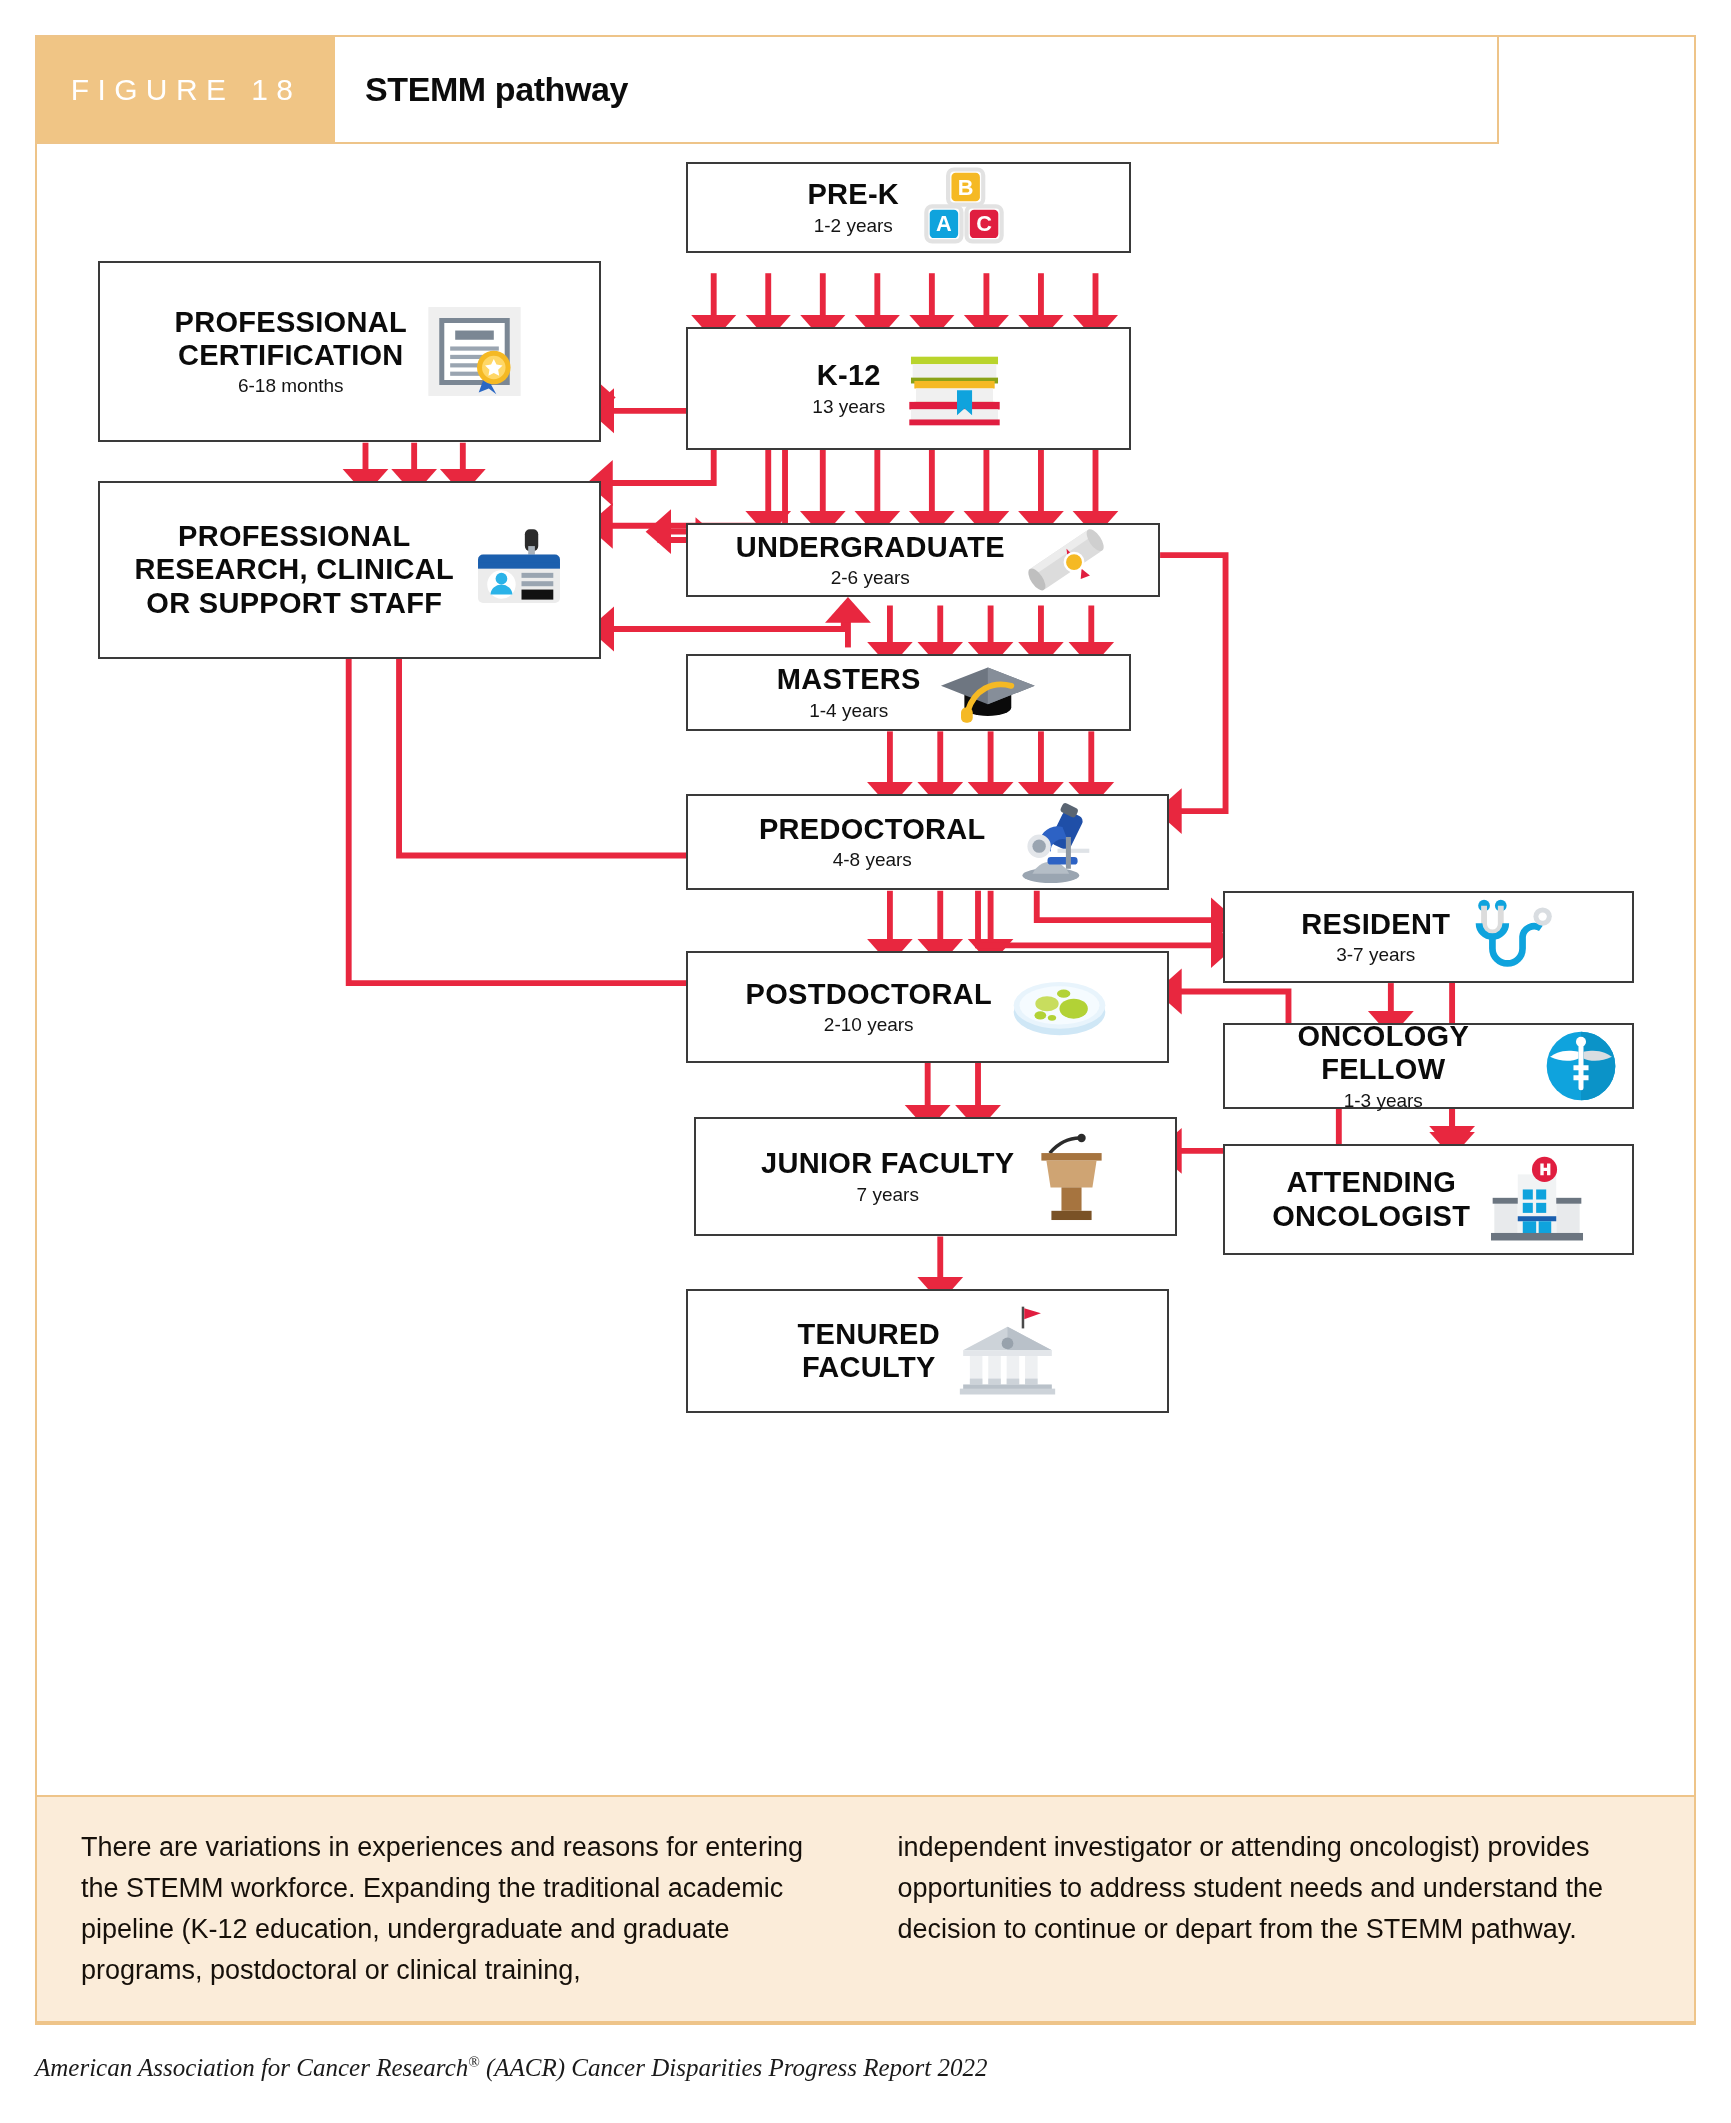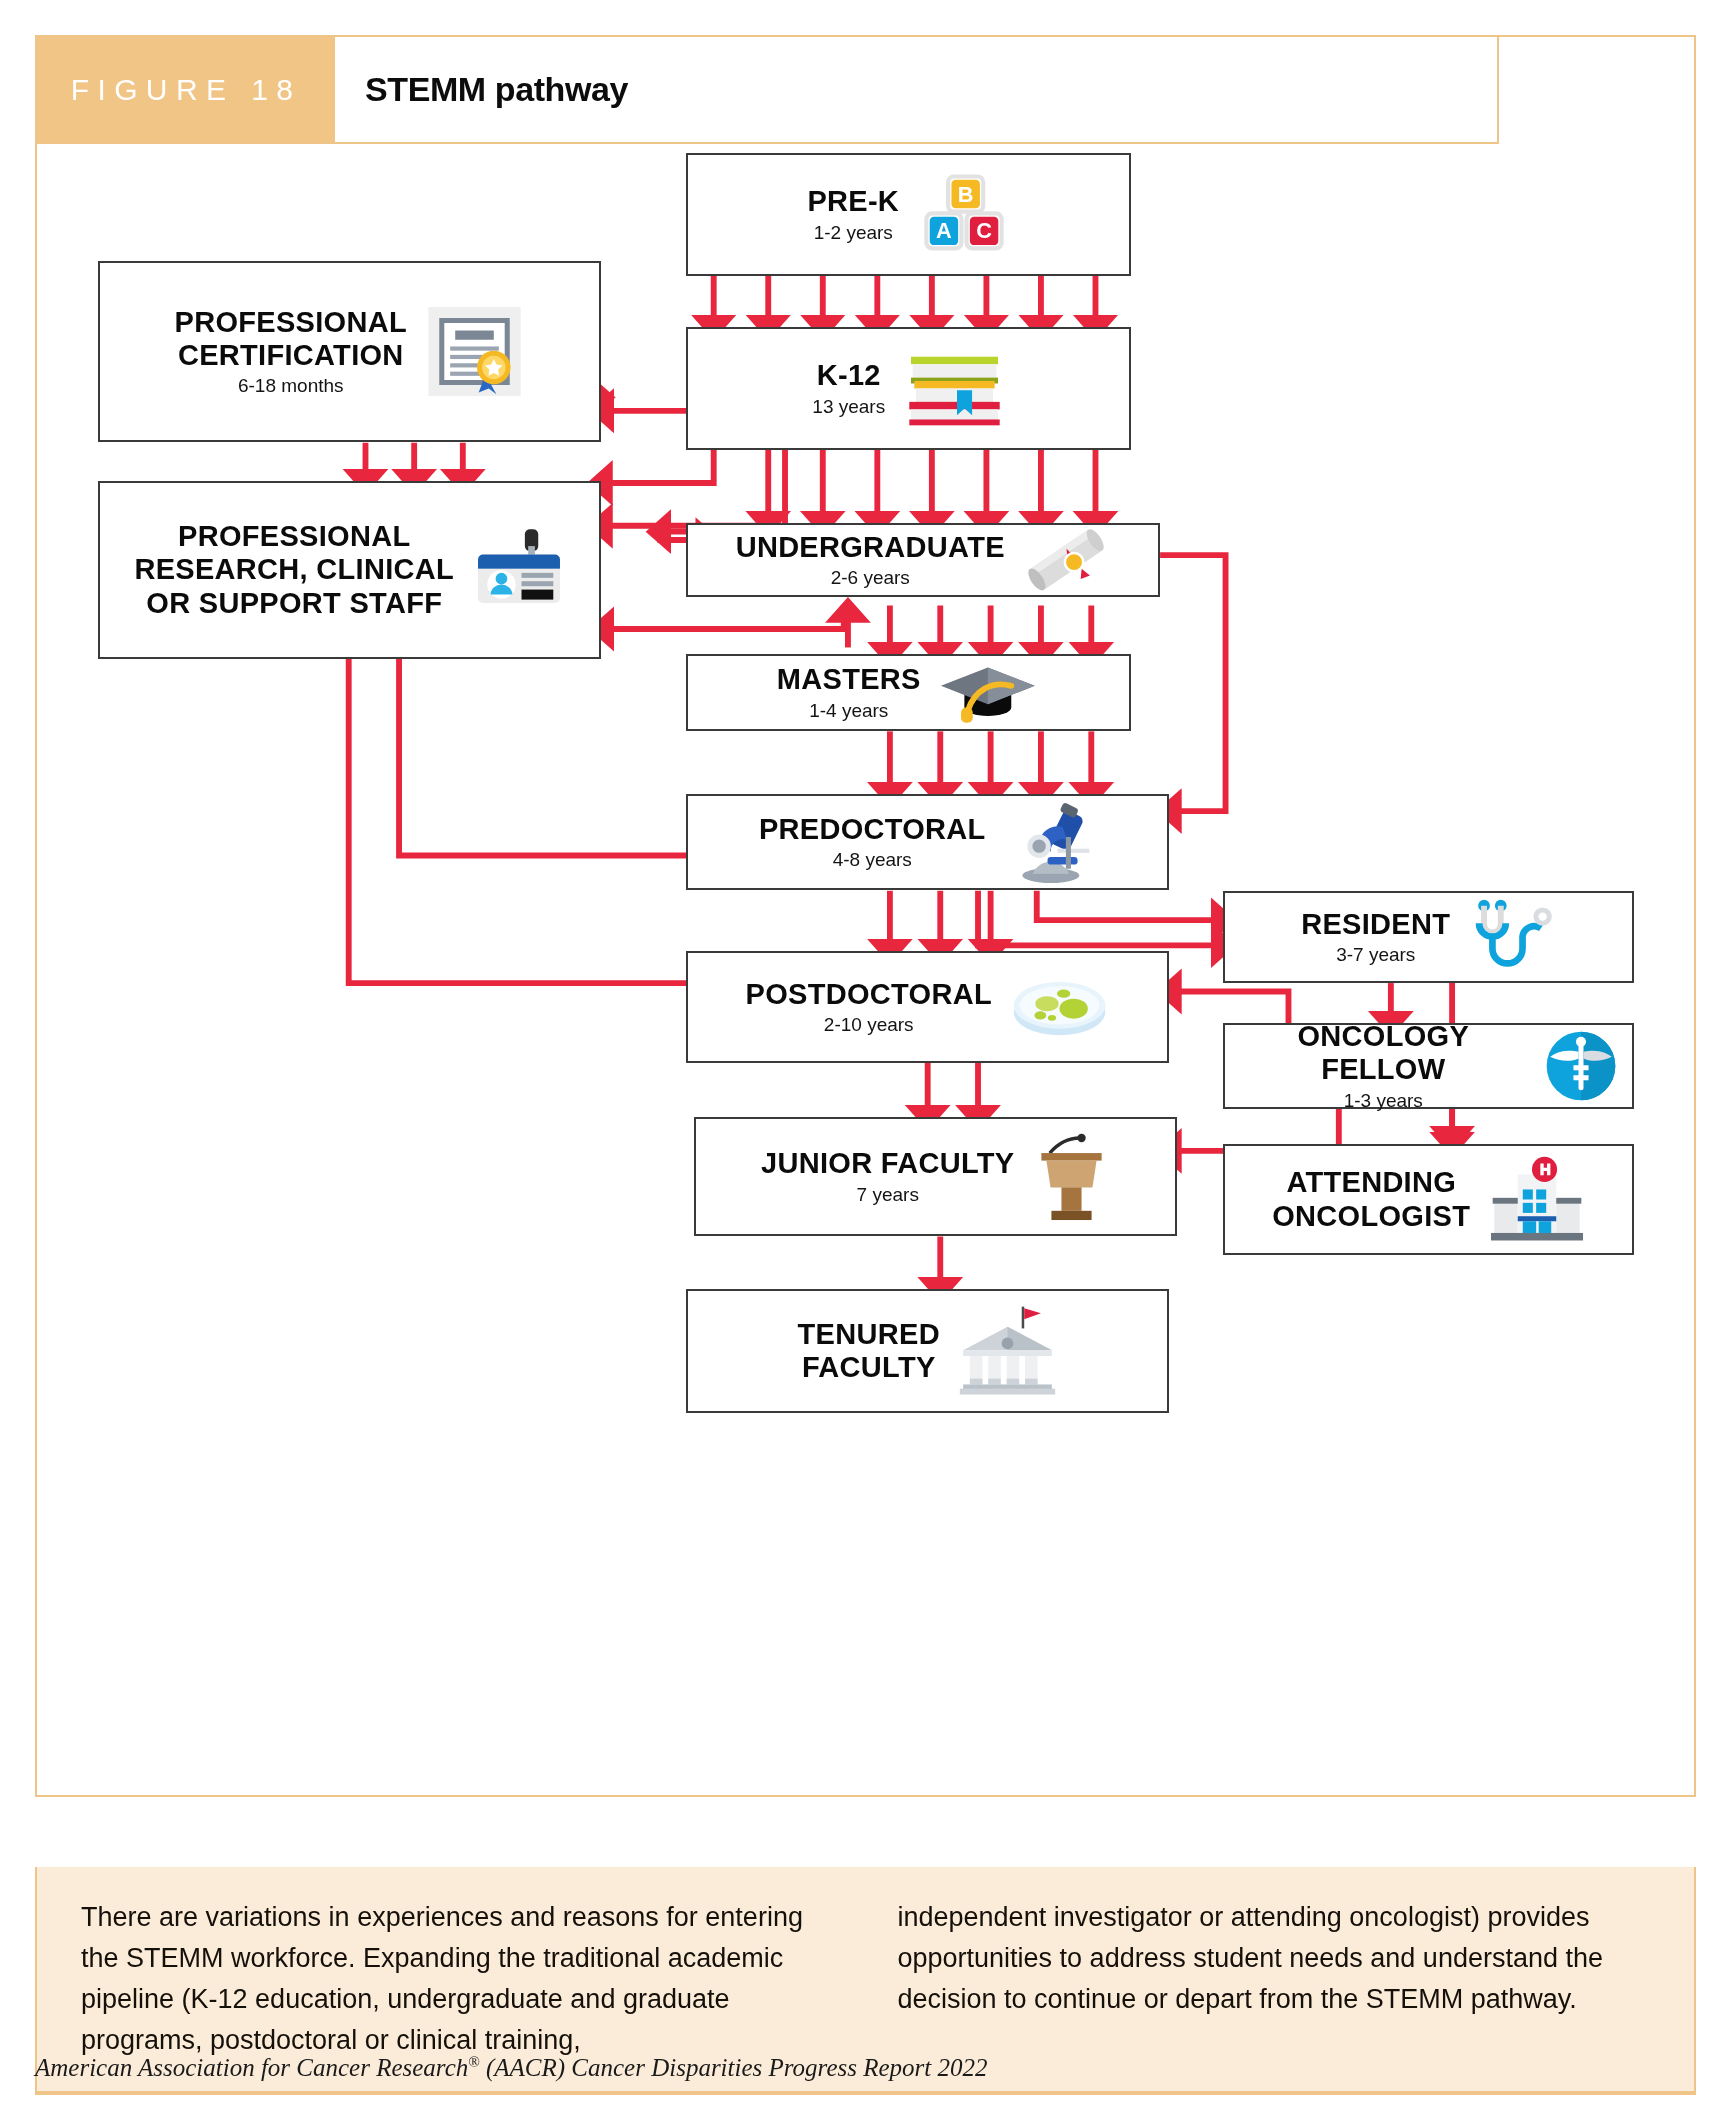--- a/index.html
+++ b/index.html
@@ -86,21 +86,21 @@
     font-weight:400;
   }
   .node-icon{
     flex:0 0 auto;
     display:flex; align-items:center; justify-content:center;
   }
 
   
   #caption-band{
     position:absolute;
-    left:35px; top:1867px;
+    left:35px; top:1797px;
     width:1661px; height:228px;
     background:#fbecd9;
     border-left:2.5px solid #eec489;
     border-right:2.5px solid #eec489;
     border-bottom:4.2px solid #eec489;
     display:flex;
     padding:30px 44px 0 44px;
     gap:64px;
   }
   .caption-col{
@@ -212,21 +212,21 @@
 
       <line x1="1685" y1="1150" x2="1685" y2="1192"></line>
 
       <line x1="1060" y1="1095" x2="1060" y2="1160"></line>
       <line x1="1120" y1="1095" x2="1120" y2="1160"></line>
 
       <line x1="1075" y1="1302" x2="1075" y2="1365"></line>
     </g>
   </svg>
 
-  <div class="node" style="left:648px; top:9px; width:445px; height:123px;">
+  <div class="node" style="left:648px; top:18px; width:445px; height:91px;">
     <div class="node-inner">
       <div class="node-text">
         <div class="node-title">PRE-K</div>
         <div class="node-sub">1-2 years</div>
       </div>
       <div class="node-icon">
         <svg width="92" height="84" viewBox="0 0 110 100">
           <rect x="36" y="4" width="42" height="42" rx="7" fill="#fff" stroke="#e2e2e2" stroke-width="5"></rect>
           <rect x="40" y="8" width="34" height="34" rx="5" fill="#f5b924"></rect>
           <text x="57" y="34" font-family="Liberation Sans, sans-serif" font-size="26" font-weight="bold" fill="#fff" text-anchor="middle">B</text>

